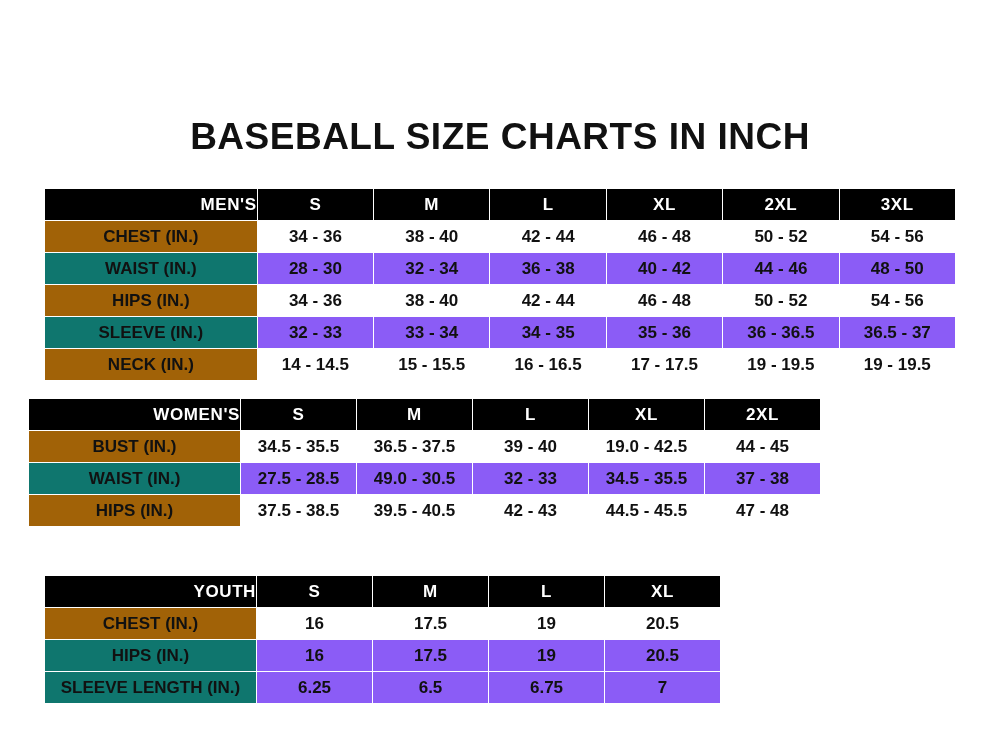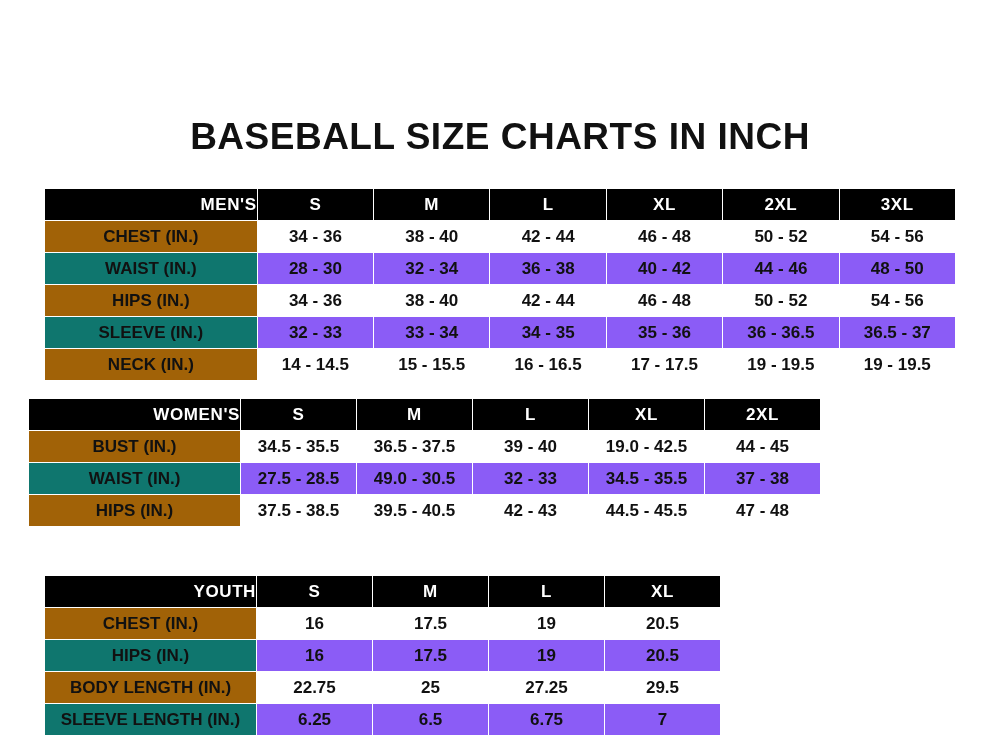--- a/index.html
+++ b/index.html
@@ -245,27 +245,20 @@
         <td>19</td>
         <td>20.5</td>
       </tr>
       <tr class="alt">
         <td class="label">HIPS (IN.)</td>
         <td>16</td>
         <td>17.5</td>
         <td>19</td>
         <td>20.5</td>
       </tr>
-      <tr>
-        <td class="label">BODY LENGTH (IN.)</td>
-        <td>22.75</td>
-        <td>25</td>
-        <td>27.25</td>
-        <td>29.5</td>
-      </tr>
       <tr class="alt">
         <td class="label">SLEEVE LENGTH (IN.)</td>
         <td>6.25</td>
         <td>6.5</td>
         <td>6.75</td>
         <td>7</td>
       </tr>
     </tbody>
   </table>
 

